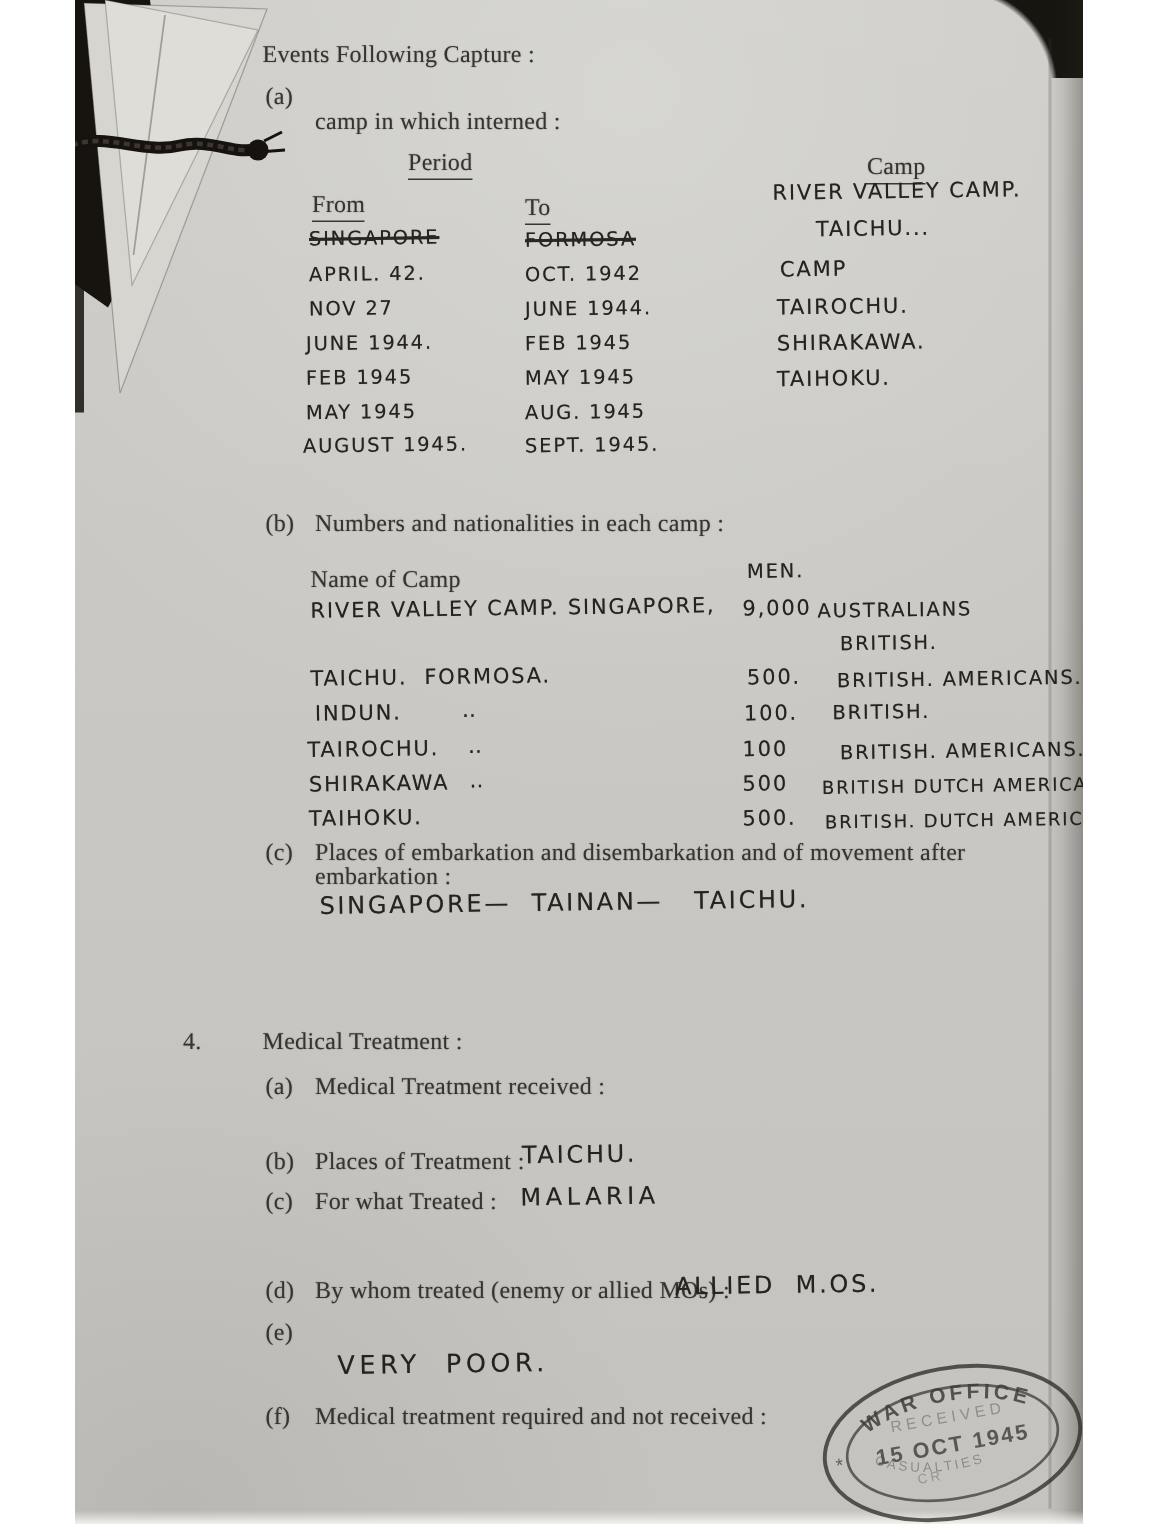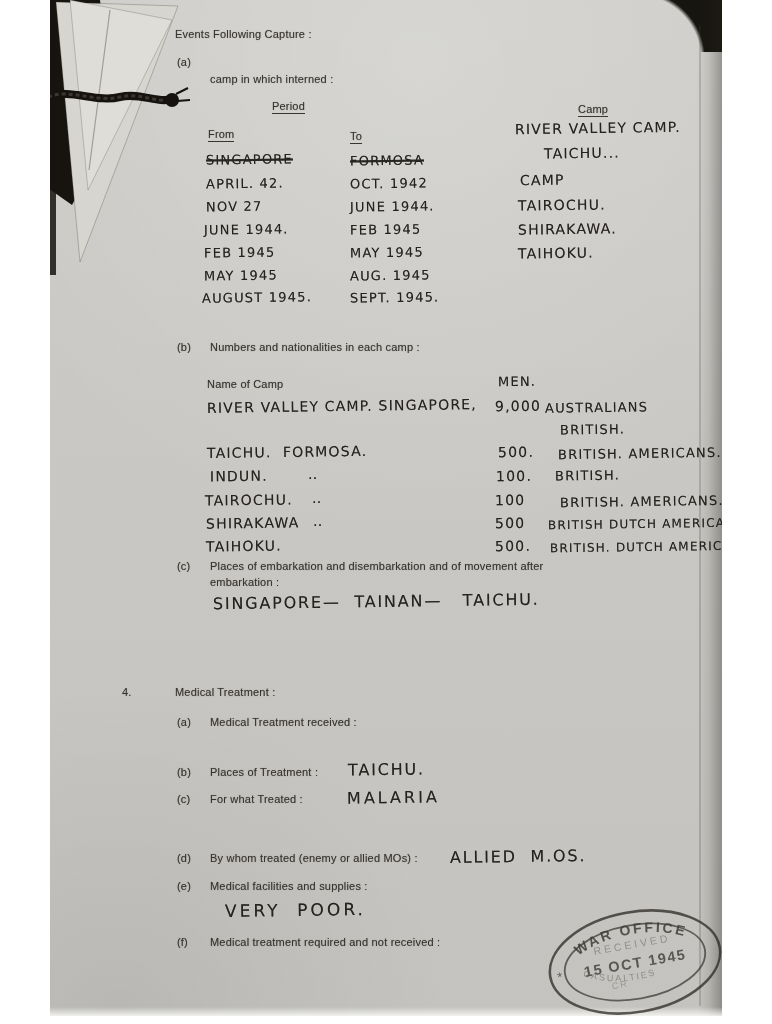--- a/index.html
+++ b/index.html
@@ -17,21 +17,21 @@
   }
   .edge-right{position:absolute;right:0;top:0;bottom:0;width:24px;
     background:linear-gradient(to right, rgba(40,36,30,0) 0%, rgba(40,36,30,0.10) 45%, rgba(40,36,30,0.35) 100%);}
   .crease{position:absolute;right:21px;top:25px;bottom:10px;width:2px;background:rgba(70,64,56,0.22);border-radius:2px;}
   .corner-tr{position:absolute;right:0;top:0;width:86px;height:52px;
     background:radial-gradient(circle at 0% 115%, rgba(0,0,0,0) 62%, #17150f 66%);}
   .edge-bottom{position:absolute;left:0;right:0;bottom:0;height:9px;
     background:linear-gradient(to bottom, rgba(255,255,255,0), rgba(250,250,246,0.85));}
   .line{position:absolute;white-space:pre;}
   .tw{
-    font-family:Liberation Sans, sans-serif;font-size:11px;color:#37332e;
+    font-family:Liberation Serif, serif;font-size:16px;color:#37332e;
     text-shadow:0 0 1px rgba(20,18,15,0.35);letter-spacing:0.2px;
   }
   .hw{
     font-family:"DejaVu Sans", sans-serif;color:#26231f;letter-spacing:1.2px;
     transform:rotate(-0.8deg);text-shadow:0 0 0.5px rgba(0,0,0,0.4);
   }
   .hw-sm{font-size:13px;}
   .hw-md{font-size:14px;}
   .hw-lg{font-size:16px;letter-spacing:1.8px;}
   .u{border-bottom:1px solid #3a362f;padding-bottom:1px;}
@@ -151,21 +151,20 @@
 
   <div class="line tw" style="left:127px;top:793px">(c)</div>
   <div class="line tw" style="left:160px;top:793px">For what Treated :</div>
   <div class="line hw hw-lg" style="left:297px;top:788px;letter-spacing:3px">MALARIA</div>
 
   <div class="line tw" style="left:127px;top:852px">(d)</div>
   <div class="line tw" style="left:160px;top:852px">By whom treated (enemy or allied MOs) :</div>
   <div class="line hw hw-lg" style="left:400px;top:847px">ALLIED  M.OS.</div>
 
   <div class="line tw" style="left:127px;top:880px">(e)</div>
-  <div class="line tw" style="left:160px;top:880px">Medical facilities and supplies :</div>
   <div class="line hw" style="left:175px;top:900px;font-size:17px;letter-spacing:3px">VERY  POOR.</div>
 
   <div class="line tw" style="left:127px;top:936px">(f)</div>
   <div class="line tw" style="left:160px;top:936px">Medical treatment required and not received :</div>
 
   <svg class="stamp-svg" width="190" height="128" viewBox="0 0 190 128">
     <g transform="rotate(-10 95 64)" opacity="0.88">
       <ellipse cx="95" cy="64" rx="86" ry="50" fill="none" stroke="#2b2823" stroke-width="2.6" opacity="0.85"></ellipse>
       <ellipse cx="95" cy="64" rx="71" ry="37" fill="none" stroke="#2b2823" stroke-width="1.8" opacity="0.75"></ellipse>
       <path id="arcTop" d="M18,70 A79,44 0 0 1 172,70" fill="none"></path>

